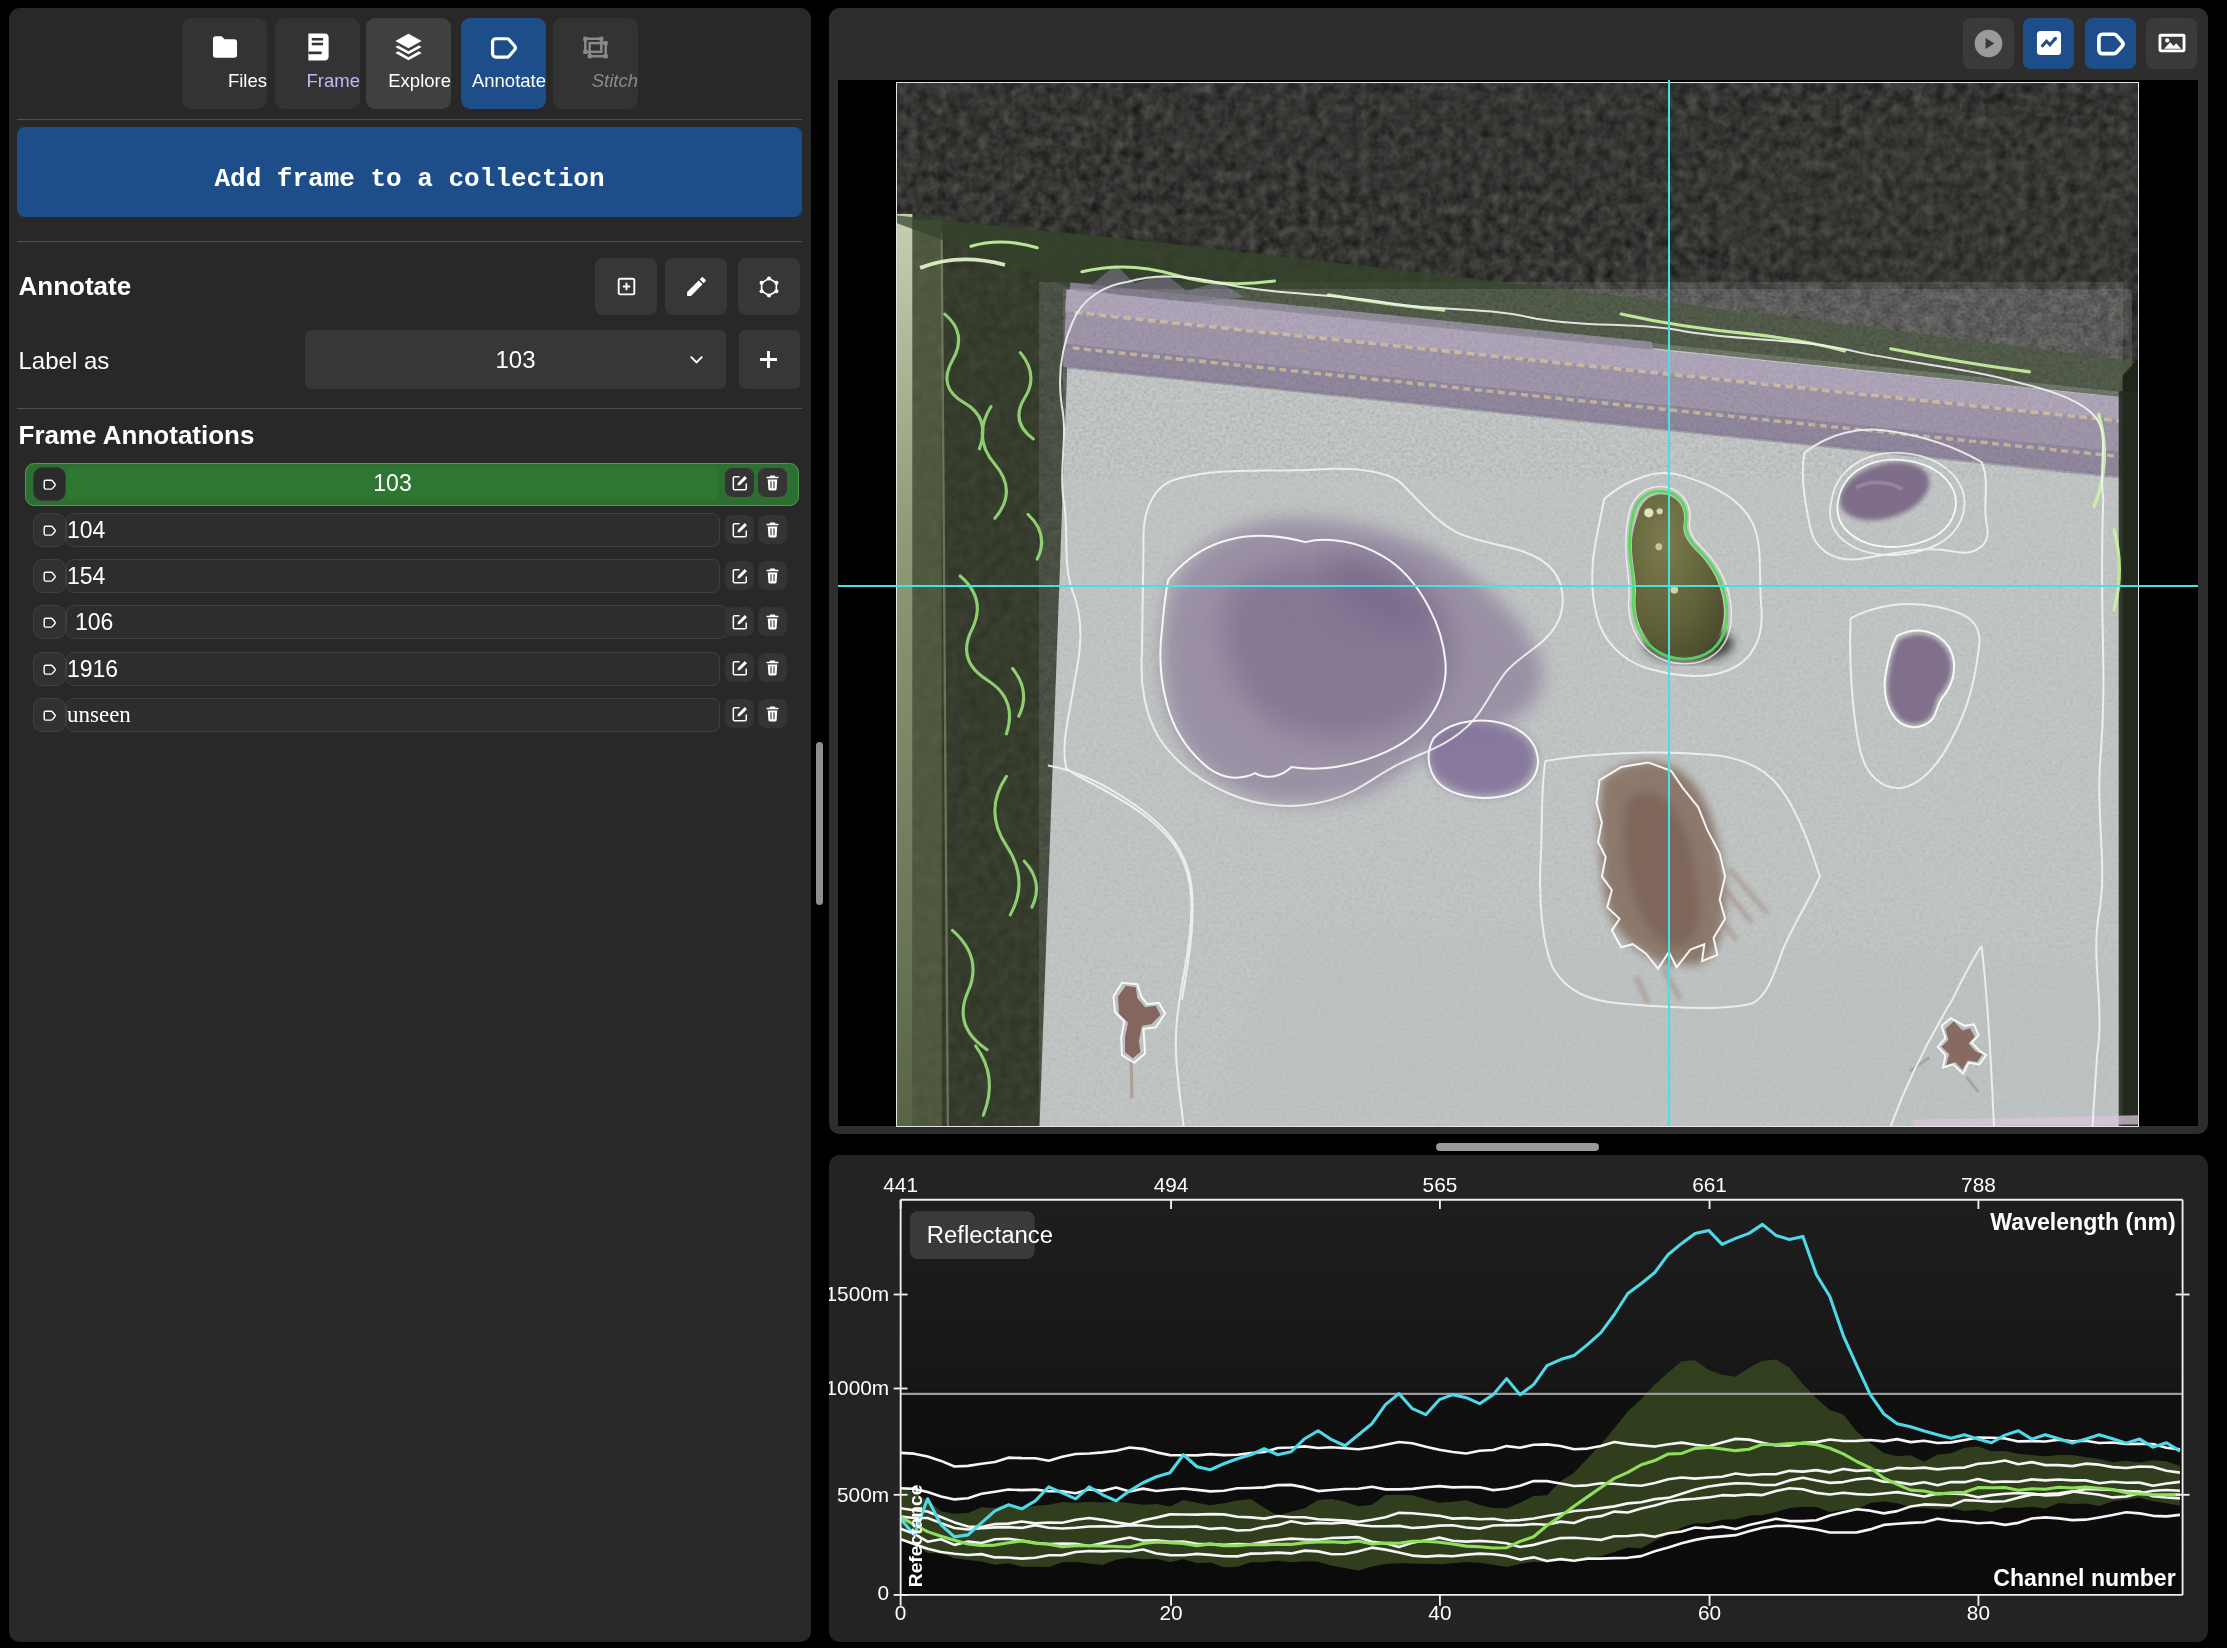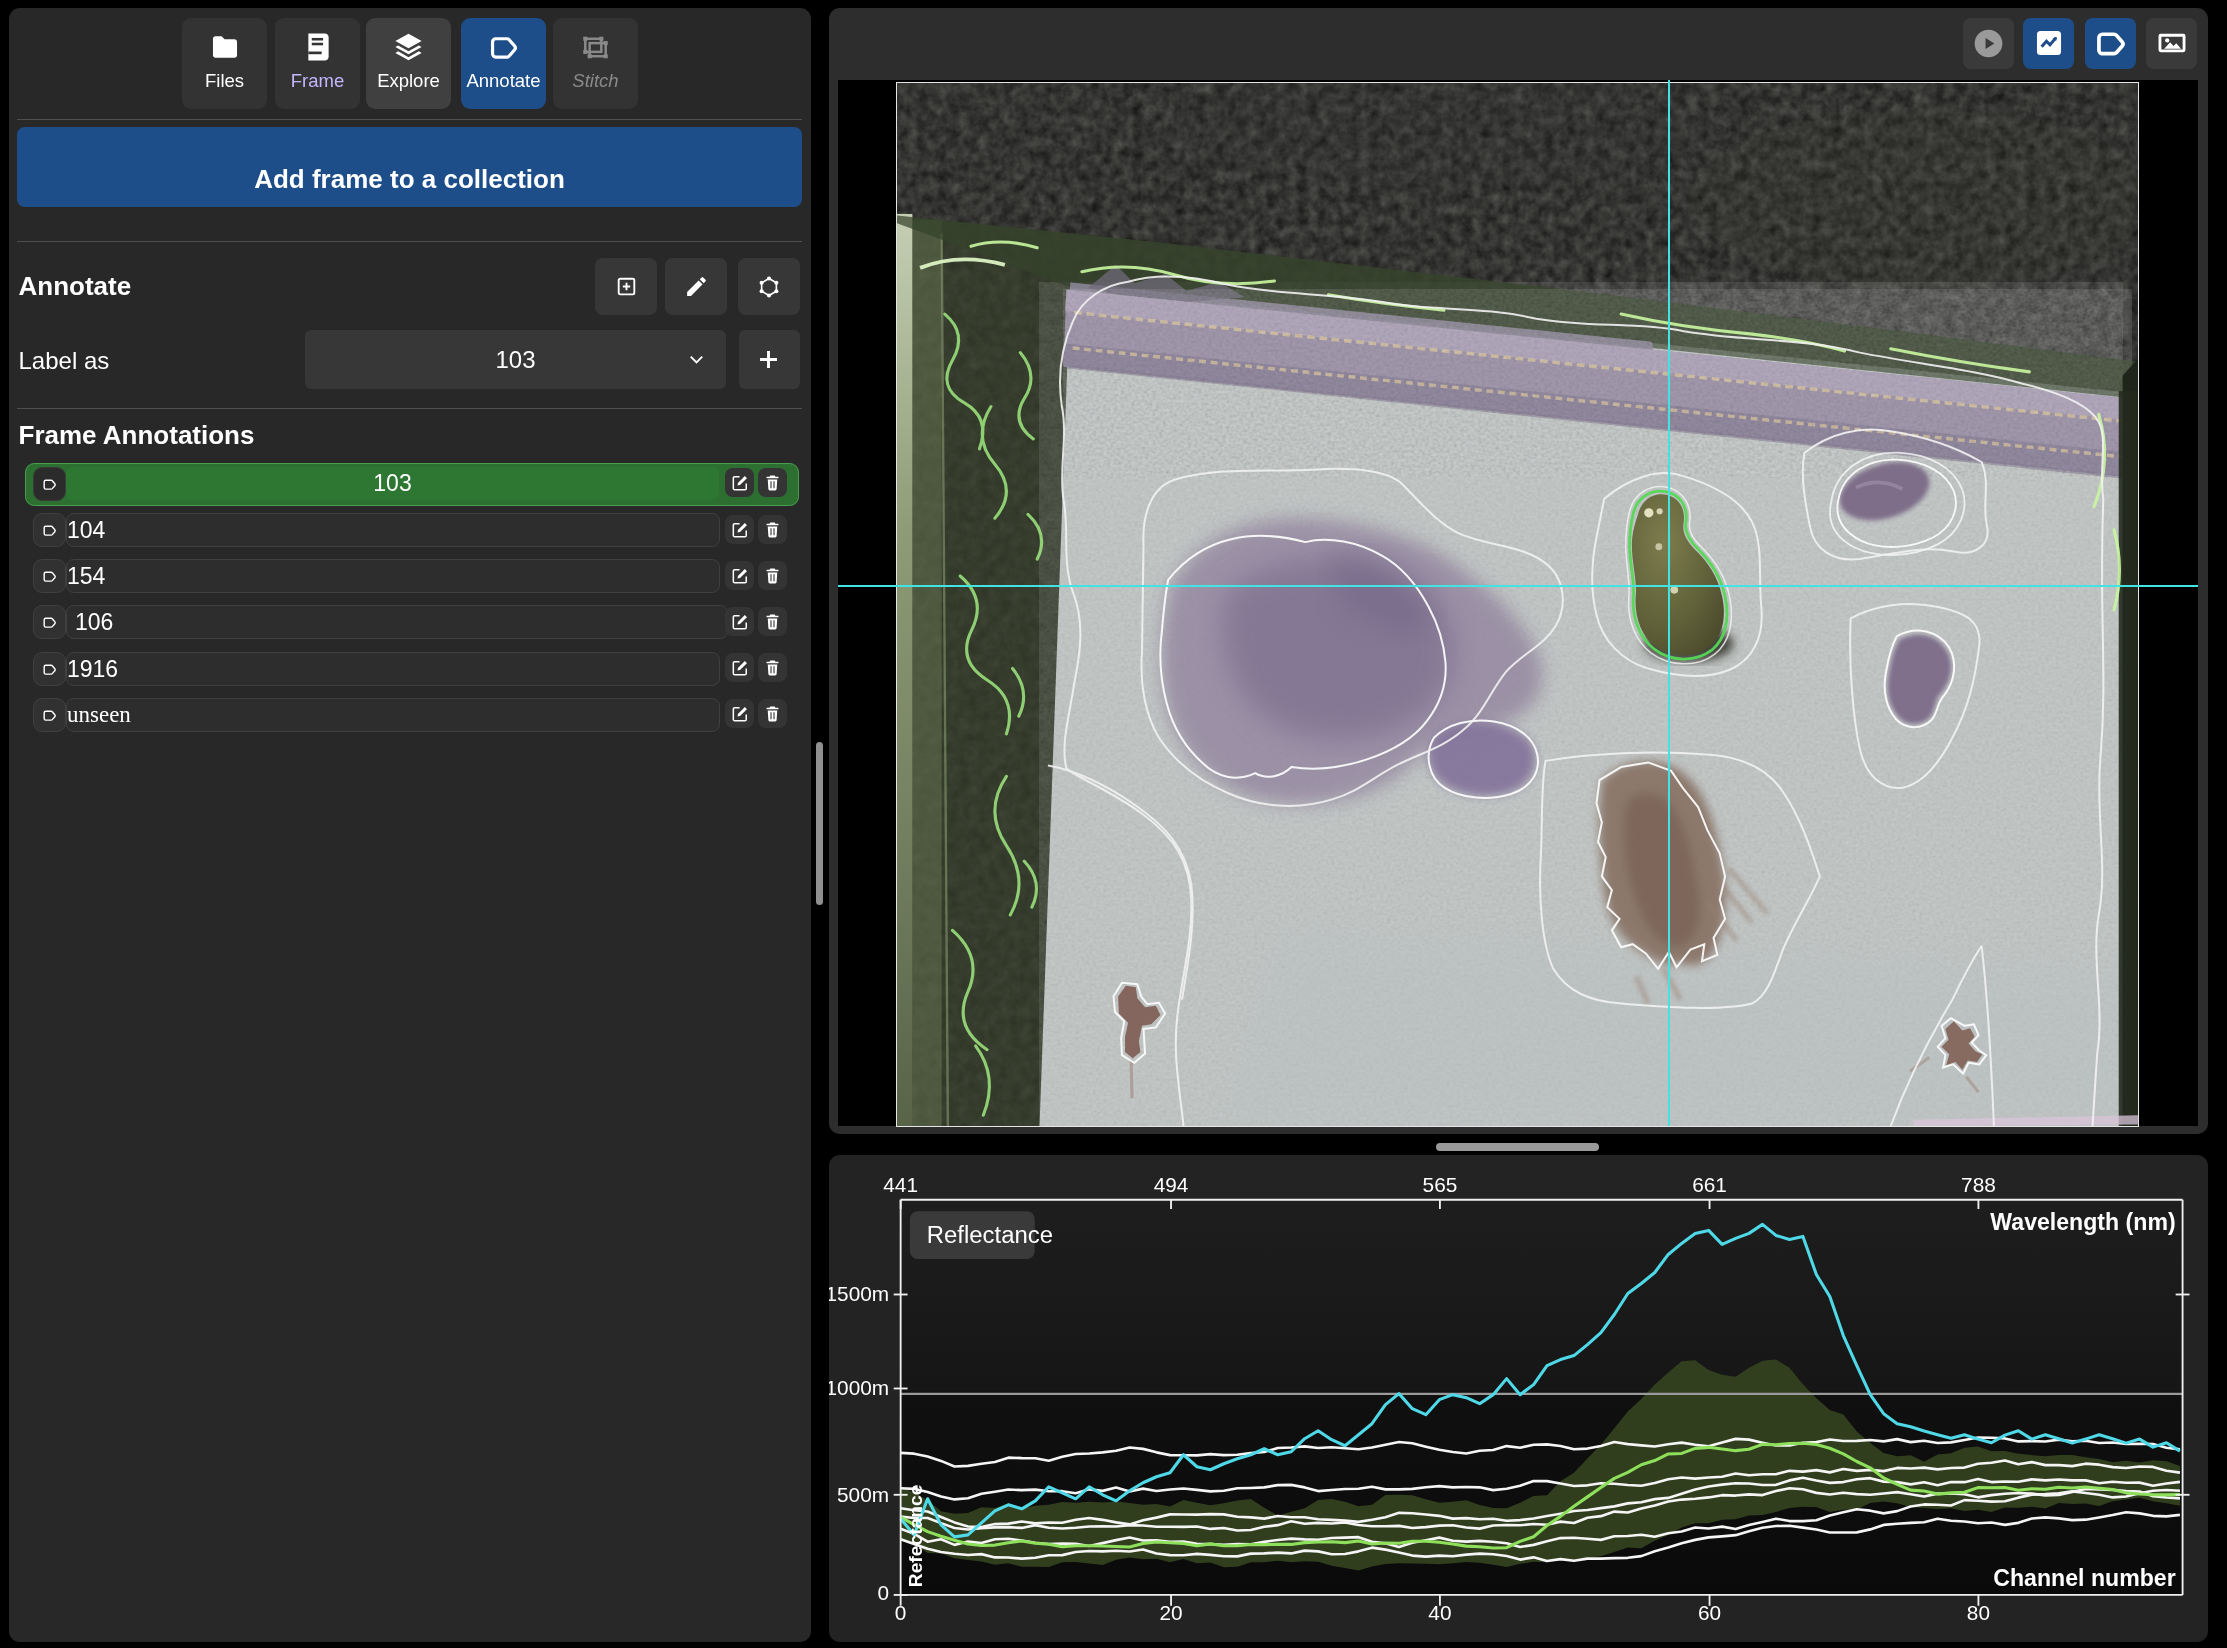--- a/index.html
+++ b/index.html
@@ -1,17 +1,17 @@
 <!DOCTYPE html>
 <html style="font-size:12.3px"><head><meta charset="utf-8"><title>app</title><style>
 html,body{margin:0;padding:0;background:#000;}
 body{width:2227px;height:1648px;position:relative;overflow:hidden;font-family:"Liberation Sans",sans-serif;color:#fff;}
 .abs{position:absolute;}
 .panel{position:absolute;background:#282828;border-radius:10.8px;}
-.navbtn{position:absolute;width:85px;height:91px;border-radius:9.2px;background:#333333;text-align:center;}
+.navbtn{position:absolute;width:85px;height:91px;border-radius:9.2px;background:#333333;text-align:right;}
 .navbtn .lab{position:absolute;left:0;right:0;top:52px;font-size:18.5px;color:#fff;}
 .sep{position:absolute;left:17px;width:785px;height:0.8px;background:#4f4f4f;}
 .sbtn{position:absolute;background:#373737;border-radius:7.7px;display:flex;align-items:center;justify-content:center;}
 .rowfield{position:absolute;background:#2d2d2d;border:0.8px solid #404040;border-radius:7.7px;color:#fff;font-size:23px;text-align:left;}
 .rowtag{position:absolute;width:31px;background:#313131;border:0.8px solid #404040;border-radius:9.2px;display:flex;align-items:center;justify-content:center;}
 .rowbtn{position:absolute;width:29px;height:29px;background:#343434;border-radius:7.7px;display:flex;align-items:center;justify-content:center;}
 .tbtn{position:absolute;width:51px;height:51px;border-radius:7.7px;background:#3a3a3a;display:flex;align-items:center;justify-content:center;}
 </style></head><body>
 
 <div class="panel" style="left:8.5px;top:7.7px;width:802px;height:1634px;"></div>
@@ -64,21 +64,21 @@
           <rect x="3.6" y="13.6" width="2.8" height="2.8"></rect>
           <rect x="17.6" y="7.6" width="2.8" height="2.8"></rect>
           <rect x="6.6" y="16.6" width="2.8" height="2.8"></rect>
           <rect x="17.6" y="16.6" width="2.8" height="2.8"></rect>
         </g>
       </svg>
     </div>
     <div class="lab" style="color:#8a8a8a;">Stitch</div>
   </div>
 <div class="sep" style="top:119px;"></div>
-<div class="abs" style="left:17px;top:127px;width:785px;height:80px;border-radius:7.7px;background:#1d4e8a;text-align:center;line-height:104px;font-size:26px;font-weight:bold;">Add frame to a collection</div>
+<div class="abs" style="left:17px;top:127px;width:785px;height:90px;border-radius:7.7px;background:#1d4e8a;text-align:center;line-height:104px;font-size:26px;font-weight:bold;font-family:Liberation Mono, monospace;">Add frame to a collection</div>
 <div class="sep" style="top:241px;"></div>
 <div class="abs" style="left:18.5px;top:271px;font-size:26px;font-weight:bold;">Annotate</div>
 <div class="sbtn" style="left:595px;top:258px;width:62px;height:57px;">
     <svg width="25" height="25" viewBox="0 0 24 24" fill="none" stroke="#fff" stroke-width="1.8">
       <rect x="4.5" y="4.5" width="15" height="15" rx="1.5"></rect>
       <path d="M12 8.5v7M8.5 12h7"></path>
     </svg>
   </div>
 <div class="sbtn" style="left:665px;top:258px;width:62px;height:57px;">
     <svg width="25" height="25" viewBox="0 0 24 24" fill="#fff">

